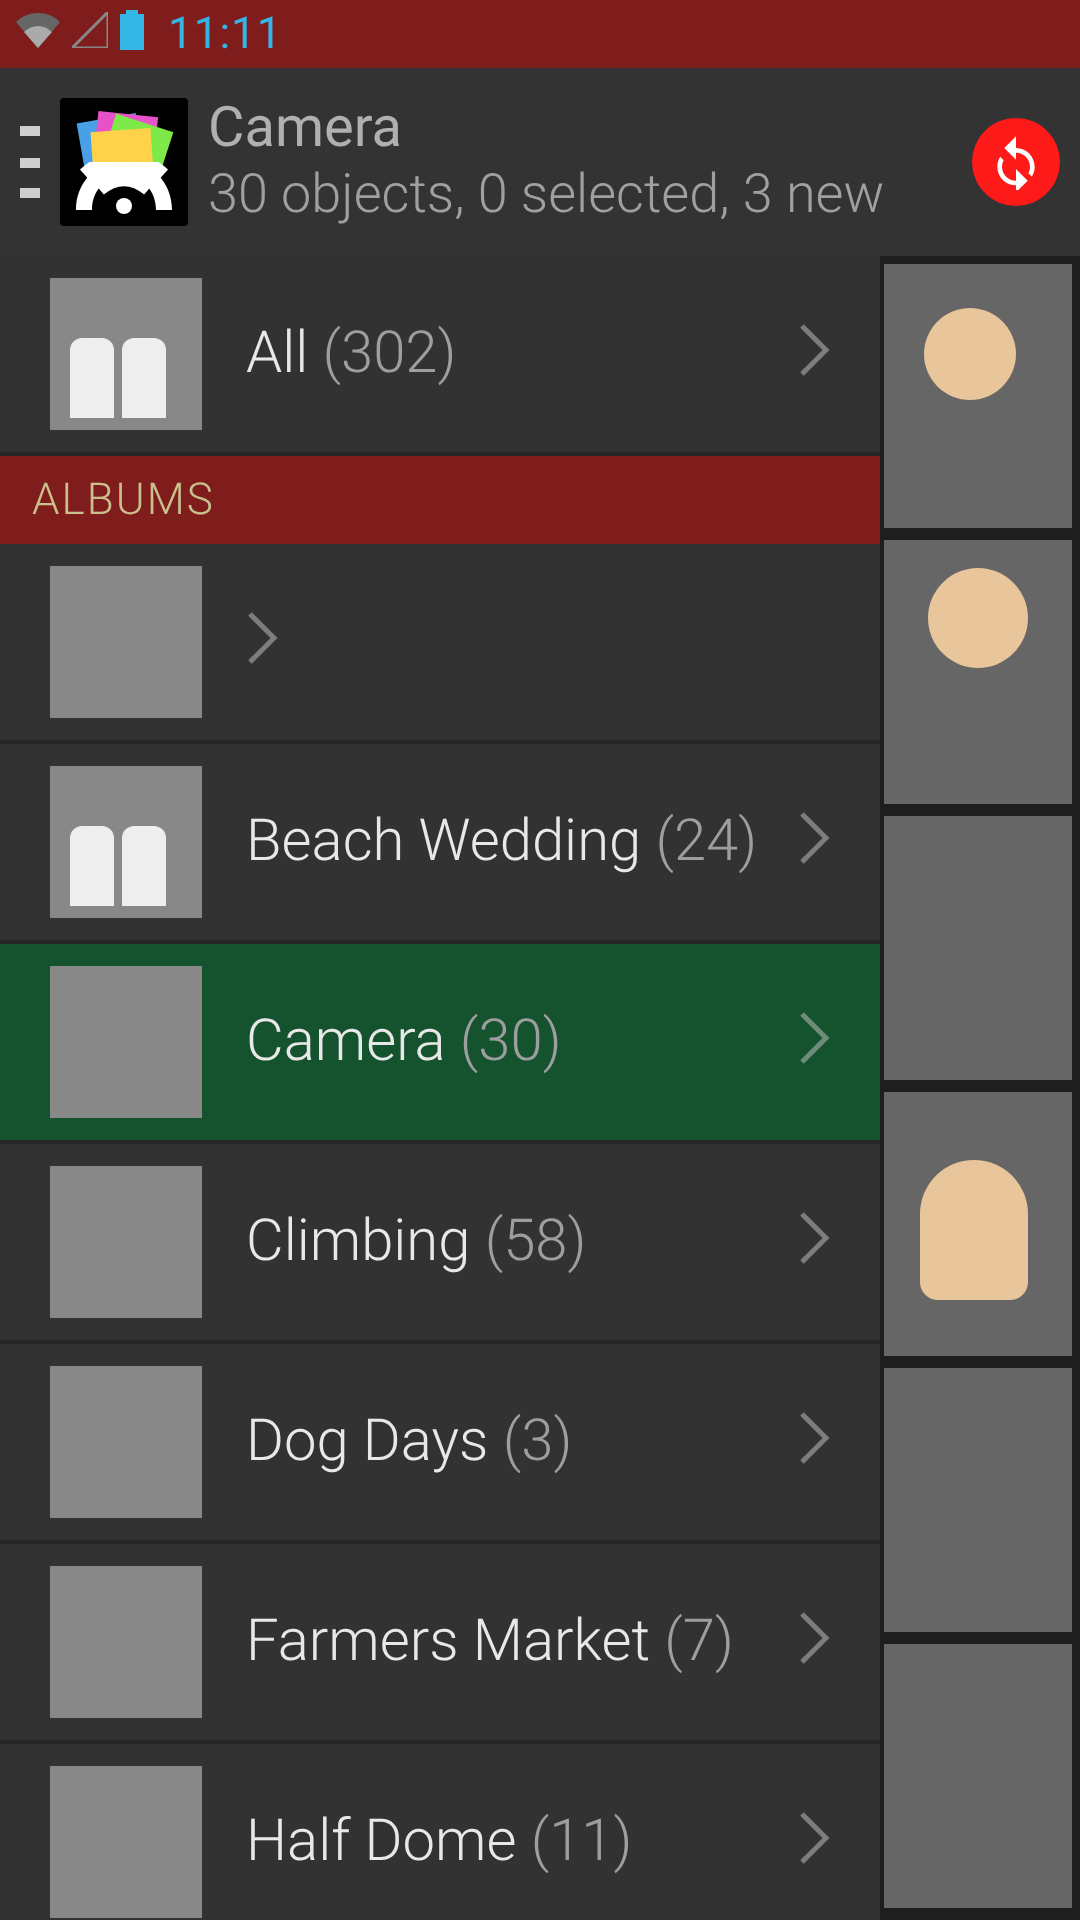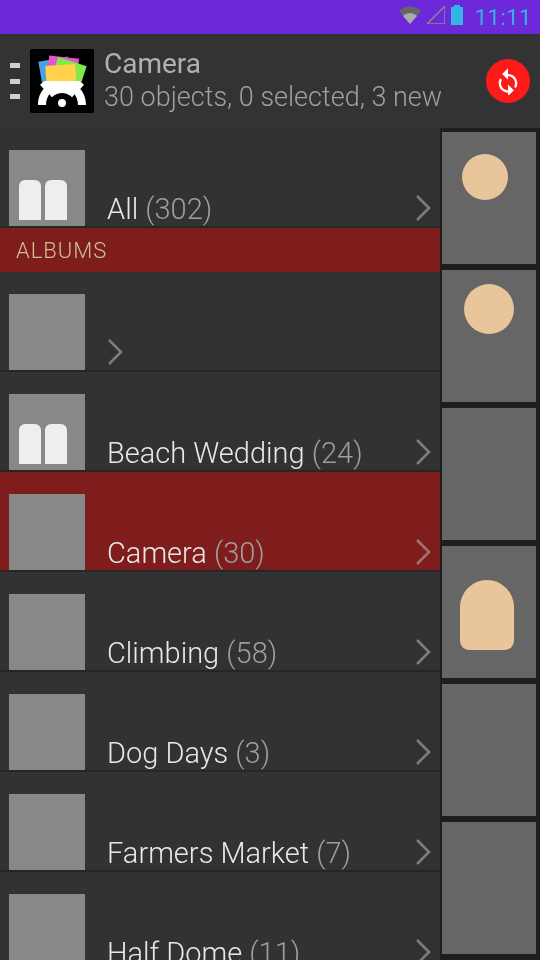--- a/index.html
+++ b/index.html
@@ -1,42 +1,42 @@
 <!DOCTYPE html>
 <html><head>
 <meta charset="utf-8">
 <style>
   * { box-sizing: border-box; margin: 0; padding: 0; }
   html, body { width: 540px; height: 960px; overflow: hidden; font-family: Roboto, "Helvetica Neue", Arial, sans-serif; background:#000; }
   .screen { width:540px; height:960px; background:#000; position:relative; }
 
   
-  .statusbar { height:34px; background:#6d28d9; display:flex; justify-content:flex-end; align-items:center; padding:0 8px; gap:6px; }
+  .statusbar { height:34px; background:#7f1d1d; display:flex; justify-content:flex-start; align-items:center; padding:0 8px; gap:6px; }
   .statusbar .sig { display:inline-block; }
   .statusbar .time { color:#33b5e5; font-size:22px; letter-spacing:0.5px; margin-left:6px; }
 
   
   .actionbar { height:94px; background:#333333; display:flex; align-items:center; padding:0 10px; gap:10px; }
   .drawer-sliver { width:10px; height:36px; display:flex; flex-direction:column; justify-content:space-between; }
   .drawer-sliver span { display:block; width:10px; height:5px; background:#cfcfcf; }
   .app-icon { width:64px; height:64px; background:#000; position:relative; border-radius:2px; overflow:hidden; }
   .app-icon .wifi-fan { position:absolute; left:50%; bottom:6px; transform:translateX(-50%); }
   .app-icon .pics { position:absolute; left:6px; top:2px; }
   .titleblock { flex:1; display:flex; flex-direction:column; justify-content:center; }
   .titleblock .t1 { color:#b0b0b0; font-size:28px; font-weight:400; line-height:1.05; }
   .titleblock .t2 { color:#a0a0a0; font-size:27px; font-weight:300; margin-top:2px; }
   .sync-btn { width:44px; height:44px; border-radius:50%; background:#ff1a1a; display:flex; align-items:center; justify-content:center; }
 
   
   .content { display:flex; height:calc(960px - 34px - 94px); }
   .albums-col { width:440px; height:100%; background:#323232; overflow:hidden; }
   .preview-col { width:100px; height:100%; background:#1e1e1e; display:flex; flex-direction:column; gap:6px; padding:4px 2px; }
 
-  .row { display:flex; align-items:flex-end; height:100px; padding:0 9px; gap:22px; background:#323232; border-bottom:2px solid #262626; }
-  .row.selected { background:#7f1d1d; }
+  .row { display:flex; align-items:center; height:100px; padding:0 25px; gap:22px; background:#323232; border-bottom:2px solid #262626; }
+  .row.selected { background:#14532d; }
   .row .thumb { width:76px; height:76px; background:#888; flex:0 0 auto; }
   .row .label { flex:1; font-size:29px; color:#e8e8e8; font-weight:300; white-space:nowrap; overflow:hidden; }
   .row .label .count { color:#9e9e9e; }
   .row .chev { flex:0 0 auto; opacity:0.55; }
   .section-header { height:44px; display:flex; align-items:center; padding:0 16px; background:#7f1d1d; color:#c9c08e; font-size:22px; letter-spacing:1px; font-weight:300; }
 
   .preview-col .pthumb { width:94px; height:132px; background:#666; flex:0 0 auto; }
 
   
   .th-wedding { background: linear-gradient(180deg,#d7dfd3 0%, #d7dfd3 35%, #3f4d3d 35%, #3f4d3d 100%); position:relative; }

